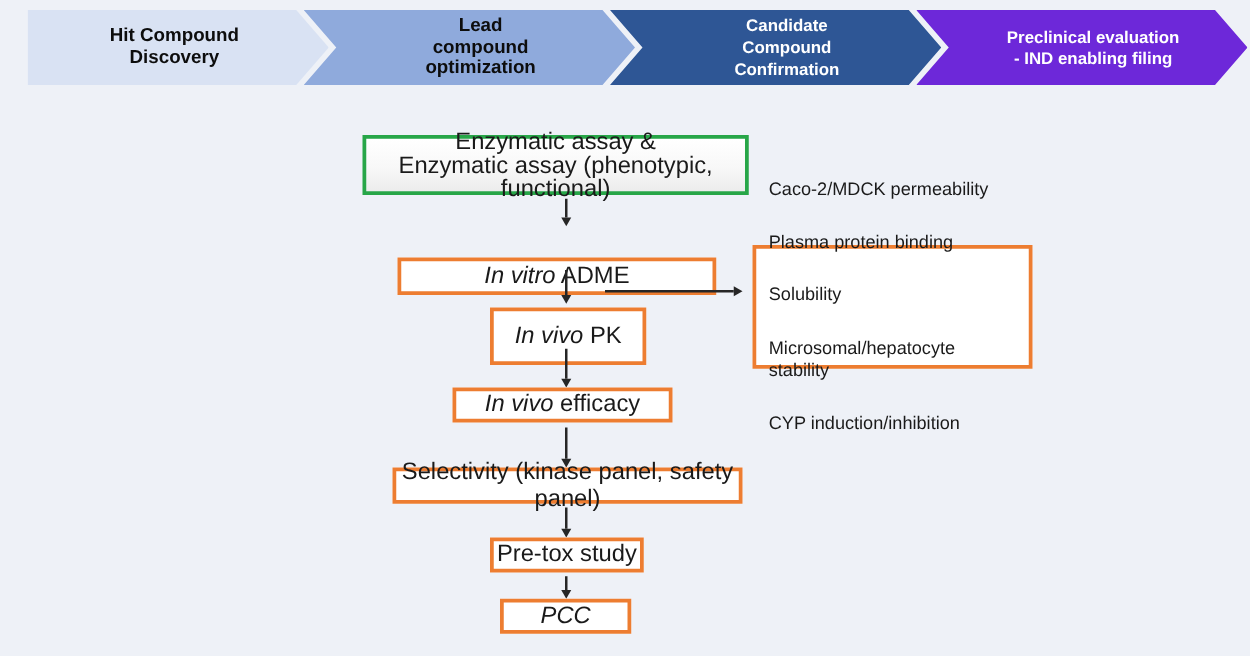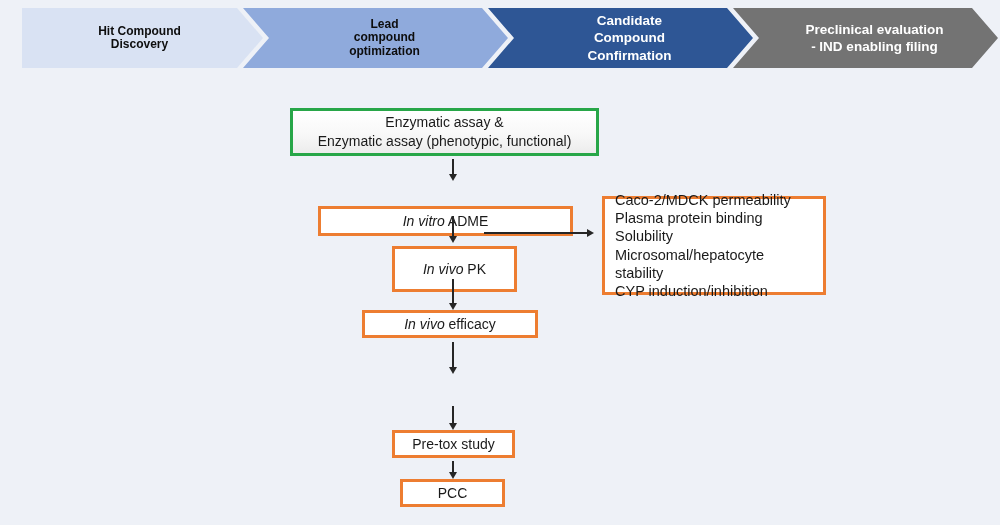--- a/index.html
+++ b/index.html
@@ -10,53 +10,53 @@
   .canvas { position:absolute; inset:0; }
 
   
   .chevbar {
     position:absolute; left:22px; top:8px; width:976px; height:60px;
     display:flex;
   }
   .chev {
     flex:1 1 0; margin-left:-20px; box-sizing:border-box;
     display:flex; align-items:center; justify-content:center;
-    text-align:center; font-weight:bold; font-size:12px; line-height:1.12;
+    text-align:center; font-weight:bold; font-size:15px; line-height:1.12;
     padding:0 14px 0 32px;
     clip-path: polygon(0 0, calc(100% - 26px) 0, 100% 50%, calc(100% - 26px) 100%, 0 100%, 26px 50%);
   }
   .chev.first {
     margin-left:0; padding-left:8px;
     clip-path: polygon(0 0, calc(100% - 26px) 0, 100% 50%, calc(100% - 26px) 100%, 0 100%);
   }
   .chev.small { font-size:13.5px; line-height:1.28; }
   .chev-label { white-space:pre-line; }
 
   
   .fbox {
     position:absolute; background:#ffffff; border:3px solid #ed7d31;
     box-sizing:border-box; display:flex; align-items:center; justify-content:center;
-    font-size:14px; color:#1a1a1a; text-align:center;
+    font-size:19px; color:#1a1a1a; text-align:center;
   }
   .fbox i { margin-right:0; font-style:italic; }
   .screening {
     left:290px; top:108px; width:309px; height:48px;
     background:linear-gradient(180deg,#ffffff 0%,#f8f8f8 55%,#ececec 100%);
     flex-direction:column; line-height:19px;
   }
   .adme   { left:318px; top:182px; width:255px; height:30px;margin-top:24px; }
   .pk     { left:392px; top:246px; width:125px; height:46px; }
   .eff    { left:362px; top:310px; width:176px; height:28px;text-align:right; }
   .sel    { left:314px; top:374px; width:280px; height:29px; }
   .pretox { left:392px; top:430px; width:123px; height:28px; }
   .pcc    { left:400px; top:479px; width:105px; height:28px; }
   .sidepanel {
     left:602px; top:196px; width:224px; height:99px;
     flex-direction:column; align-items:flex-start; justify-content:center;
-    padding:3px 10px; text-align:left; line-height:18.2px; font-size:14.5px;
+    padding:3px 10px; text-align:left; line-height:18.2px; font-size:14.5px;gap:24px;
   }
 
   
   .varrow { position:absolute; width:1.5px; background:#262626; }
   .varrow .ah {
     position:absolute; left:50%; transform:translateX(-50%); bottom:-7px;
     width:0; height:0;
     border-left:4.5px solid transparent; border-right:4.5px solid transparent;
     border-top:7.5px solid #262626;
   }
@@ -88,21 +88,21 @@
     <div class="chev" style="background: rgb(143, 170, 220); color: rgb(13, 13, 13);">
       <span class="chev-label">Lead
 compound
 optimization</span>
     </div>
     <div class="chev small" style="background: rgb(46, 86, 149); color: rgb(255, 255, 255);">
       <span class="chev-label">Candidate
 Compound
 Confirmation</span>
     </div>
-    <div class="chev small" style="background: #737373; color: rgb(255, 255, 255);">
+    <div class="chev small" style="background: #6d28d9; color: rgb(255, 255, 255);">
       <span class="chev-label">Preclinical evaluation
 - IND enabling filing</span>
     </div>
   </div>
 
   <div class="fbox screening" style="border-color: rgb(39, 166, 72);">
     <span>Enzymatic assay &amp;</span>
     <span>Enzymatic assay (phenotypic, functional)</span>
   </div>
 
@@ -139,30 +139,33 @@
     </div>
 
   <div class="fbox eff" style="border-color: rgb(237, 125, 49);">
     <span><i>In vivo</i><span> efficacy</span></span>
   </div>
 
   <div class="varrow a4" style="background: rgb(38, 38, 38);">
       <div class="ah"></div>
     </div>
 
+  <div class="fbox sel" style="border-color: rgb(237, 125, 49);">
+    <span><i></i><span>Selectivity (kinase panel, safety panel)</span></span>
+  </div>
 
   <div class="varrow a5" style="background: rgb(38, 38, 38);">
       <div class="ah"></div>
     </div>
 
   <div class="fbox pretox" style="border-color: rgb(237, 125, 49);">
     <span><i></i><span>Pre-tox study</span></span>
   </div>
 
   <div class="varrow a6" style="background: rgb(38, 38, 38);">
       <div class="ah"></div>
     </div>
 
-  <div class="fbox pcc" style="border-color: rgb(237, 125, 49);">
+  <div class="fbox pcc" style="border-color: rgb(237, 125, 49); font-style: italic;">
     <span><i></i><span>PCC</span></span>
   </div>
 
 </div>
 
 </body></html>

